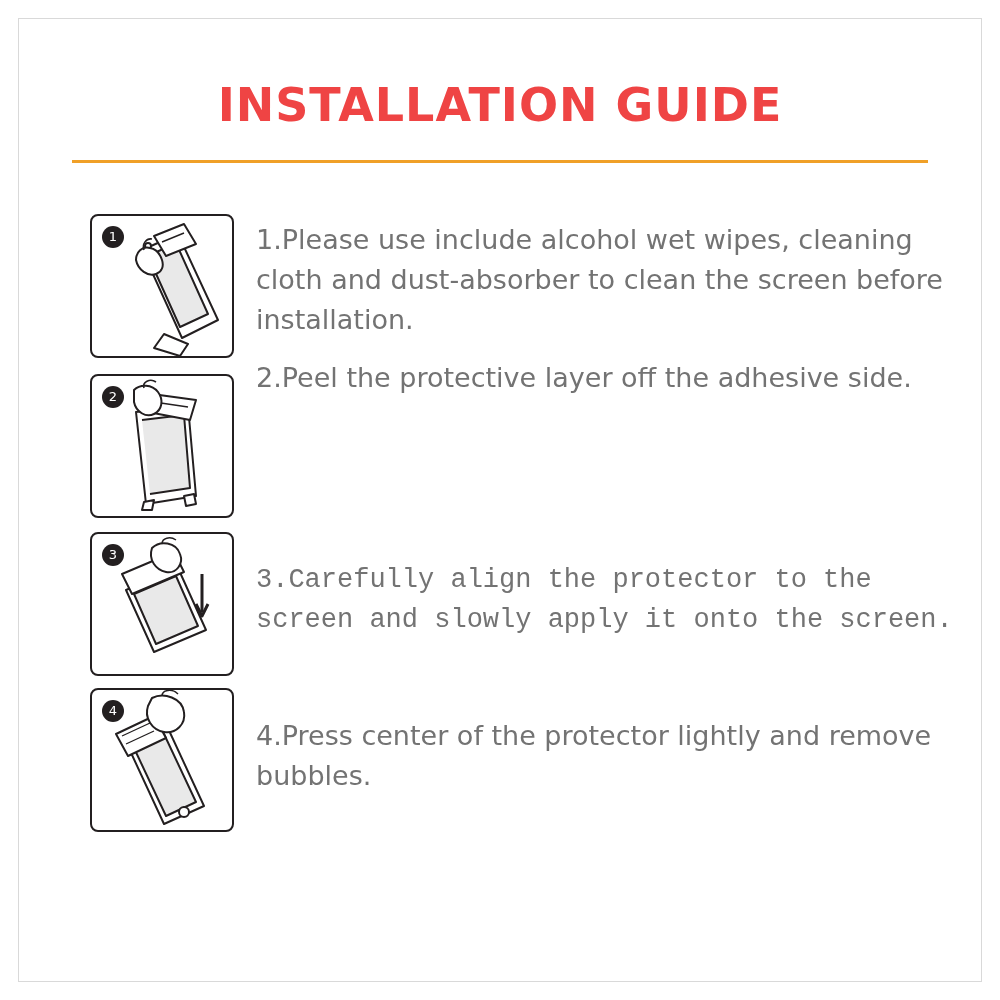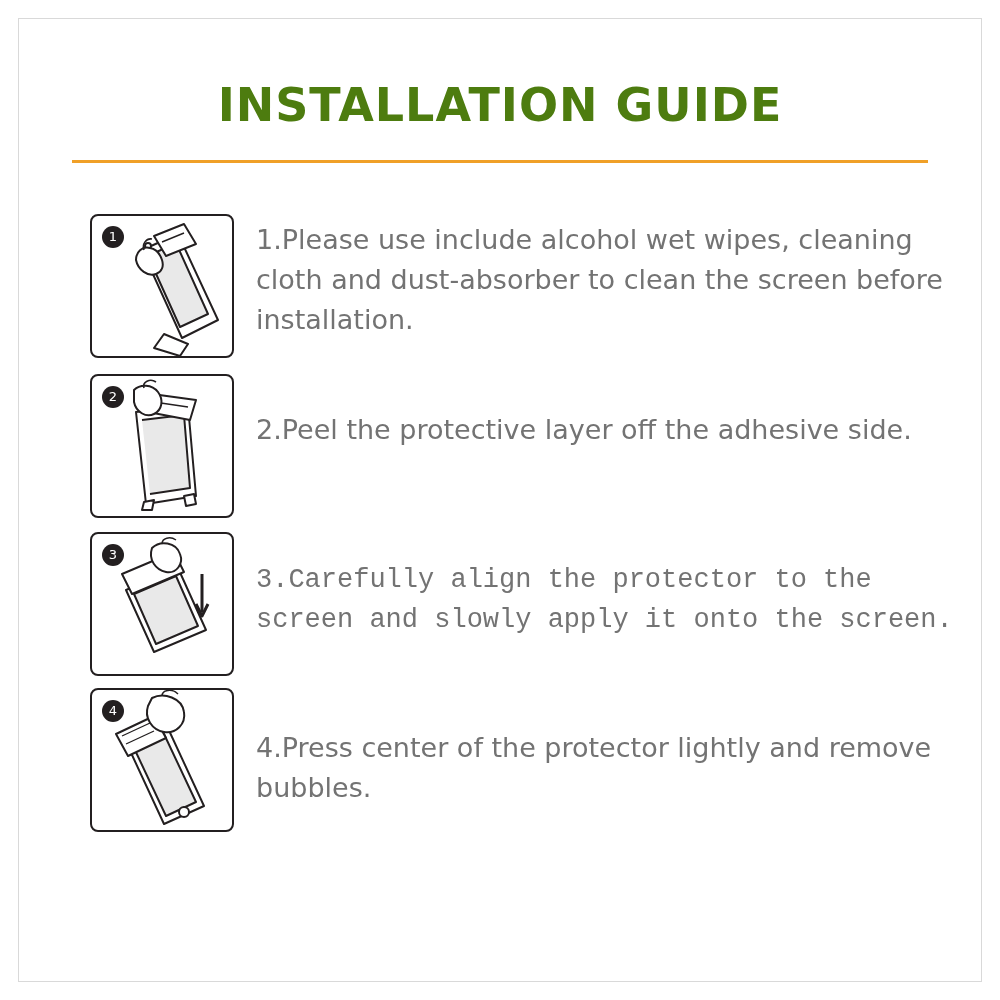--- a/index.html
+++ b/index.html
@@ -33,21 +33,21 @@
   }
   .title {
     position: absolute;
     left: 0;
     top: 78px;
     width: 1000px;
     text-align: center;
     font-size: 46px;
     font-weight: bold;
     letter-spacing: 1px;
-    color: #4d7c0f;
+    color: #ef4444;
     font-family: "DejaVu Sans", sans-serif;
   }
   .rule {
     position: absolute;
     left: 72px;
     top: 160px;
     width: 856px;
     height: 3px;
     background: #f0a028;
   }
@@ -97,23 +97,23 @@
   }
   .step-text {
     margin-left: 22px;
     width: 700px;
     font-size: 27px;
     line-height: 40px;
     color: #737373;
     font-family: "DejaVu Sans", sans-serif;
   }
   .step-1 .step-text { margin-top: 24px; }
-  .step-2 .step-text { margin-top: 52px; }
+  .step-2 .step-text { }
   .step-3 .step-text { margin-top: 42px; font-family: Liberation Mono, monospace; }
-  .step-4 .step-text { margin-top: 52px; }
+  .step-4 .step-text { margin-top: 40px; }
   .step-num {
     white-space: pre;
   }
   .step-body {
     display: inline;
   }
   svg { display: block; }
 </style>
 </head>
 <body>

